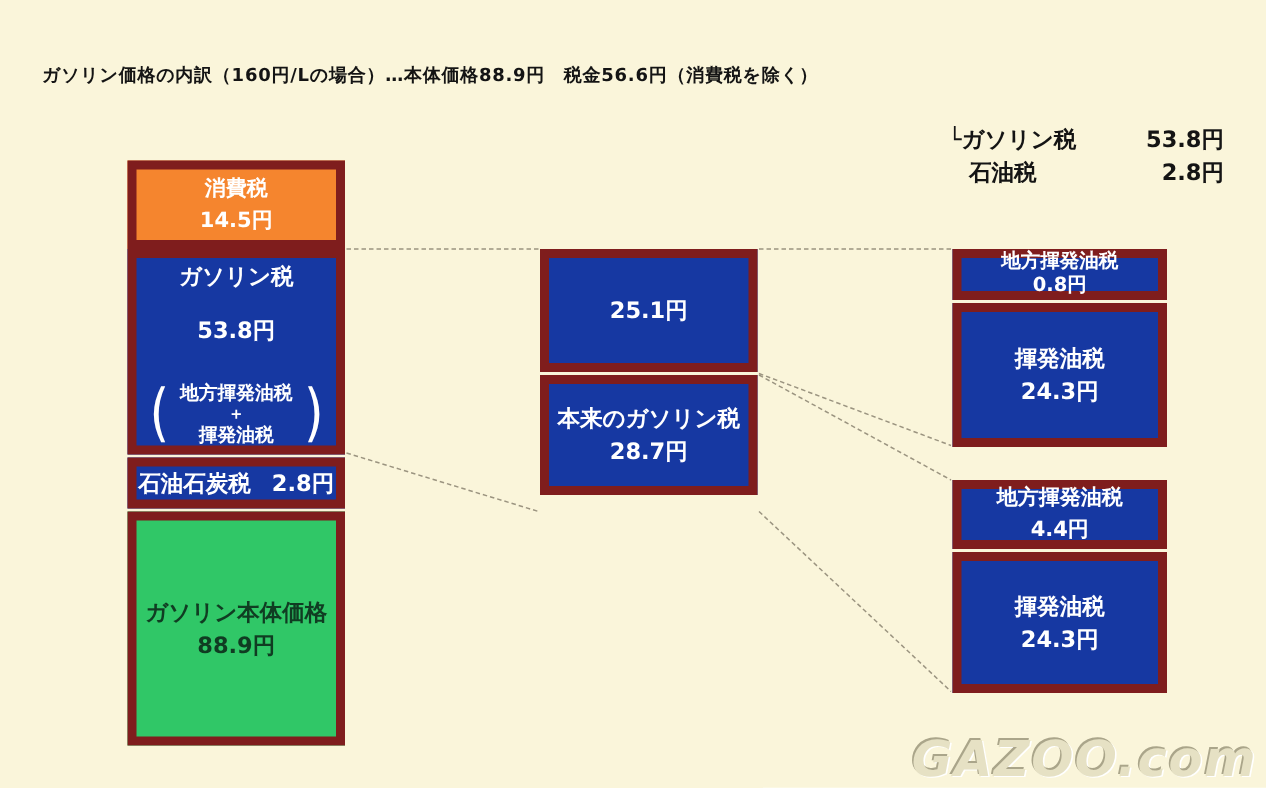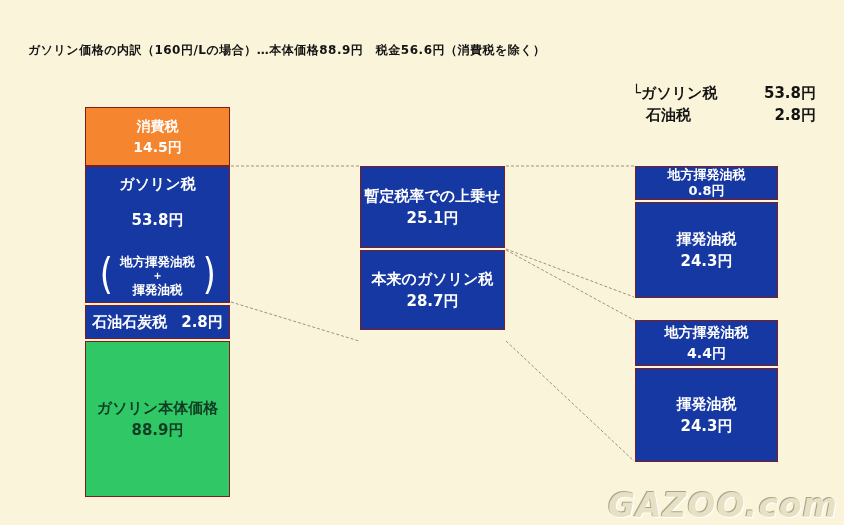--- a/index.html
+++ b/index.html
@@ -13,21 +13,21 @@
     font-size:12px;font-weight:700;color:#141414;letter-spacing:.5px;
     white-space:nowrap;
   }
   .legend{
     position:absolute;left:632px;top:82px;width:184px;
     font-size:15px;font-weight:700;color:#141414;line-height:22px;
   }
   .legend-row{display:flex;justify-content:space-between;}
   .legend-row.indent .lg-label{padding-left:14px;}
   .bx{
-    position:absolute;box-sizing:border-box;border:1px solid #7f1d1d;
+    position:absolute;box-sizing:border-box;border:6px solid #7f1d1d;
     color:#ffffff;font-weight:700;text-align:center;
     display:flex;flex-direction:column;align-items:center;justify-content:center;
   }
   .orange{background:#f5852e;}
   .blue{background:#1638a2;}
   .green{background:#30c767;}
   .t14{font-size:14px;line-height:21px;}
   .t15{font-size:15px;line-height:22px;}
   .t13{font-size:13px;line-height:16px;}
   .row{flex-direction:row;gap:14px;}
@@ -92,21 +92,20 @@
     <span>石油石炭税</span>
     <span>2.8円</span>
   </div>
 
   <div class="bx green t15" style="left:85px;top:341px;width:145px;height:156px;color:#103c22;">
     <div>ガソリン本体価格</div>
     <div>88.9円</div>
   </div>
 
   <div class="bx blue t15" style="left:360px;top:166px;width:145px;height:82px;">
-    <div>暫定税率での上乗せ</div>
     <div>25.1円</div>
   </div>
 
   <div class="bx blue t15" style="left:360px;top:250px;width:145px;height:80px;">
     <div>本来のガソリン税</div>
     <div>28.7円</div>
   </div>
 
   <div class="bx blue t13" style="left:635px;top:166px;width:143px;height:34px;">
     <div>地方揮発油税</div>

